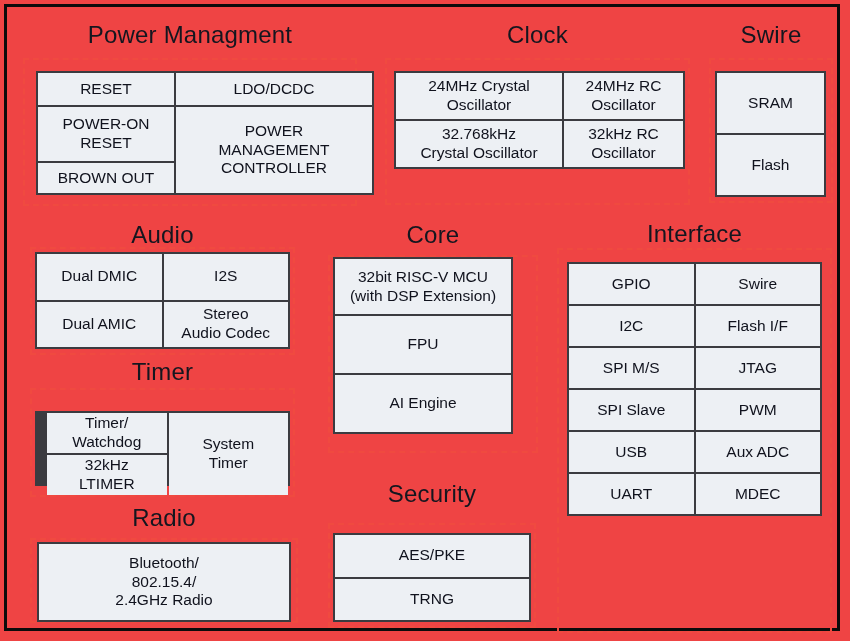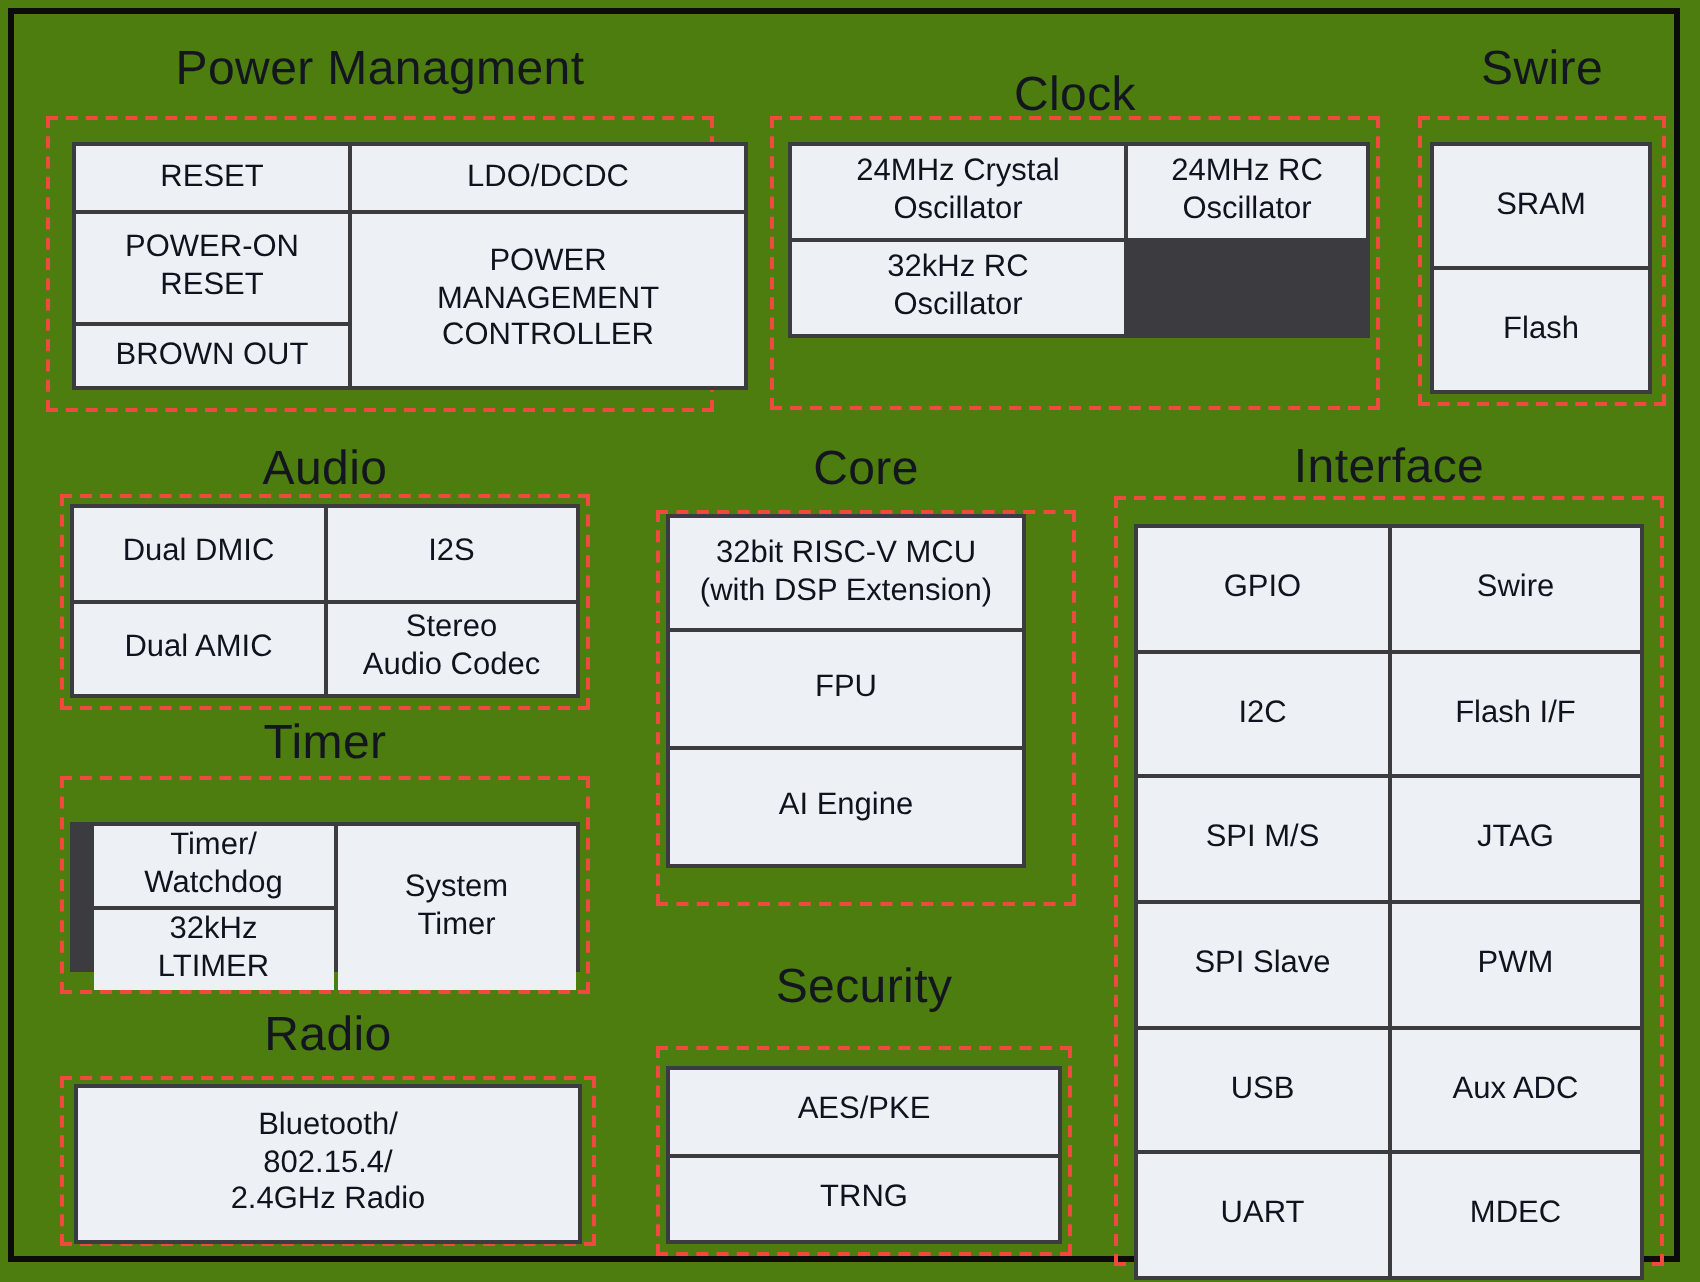--- a/index.html
+++ b/index.html
@@ -1,17 +1,17 @@
 <!DOCTYPE html>
 <html><head>
 <meta charset="utf-8">
 <style>
   html,body { margin:0; padding:0; background:#ffffff; }
   .canvas {
-    position:relative; width:850px; height:641px; background:#4d7c0f;
+    position:relative; width:850px; height:641px; background:#ef4444;
     font-family:"Liberation Sans", sans-serif; overflow:hidden;
   }
   .frame {
     position:absolute; left:4px; top:4px; width:836px; height:627px;
     border:3px solid #0b0b0b; box-sizing:border-box;
   }
   .title {
     position:absolute; text-align:center; font-size:24px; line-height:26px;
     color:#14161f; letter-spacing:0.2px; white-space:nowrap;
   }
@@ -22,21 +22,21 @@
     position:absolute; display:grid; background:#3b3b40; padding:2px; gap:2px;
     box-sizing:border-box;
   }
   .cell {
     background:#edf0f4; display:flex; align-items:center; justify-content:center;
     text-align:center; font-size:15.5px; line-height:1.22; color:#10121d;
     white-space:pre-line; padding:1px 2px; box-sizing:border-box;
   }
   
   .t-power    { left:23px;  top:22px;  width:334px; }
-  .t-clock    { left:385px; top:22px;  width:305px;margin-top:13px; }
+  .t-clock    { left:385px; top:22px;  width:305px; }
   .t-memory   { left:709px; top:22px;  width:124px; }
   .t-audio    { left:30px;  top:222px; width:265px; }
   .t-core     { left:328px; top:222px; width:210px; }
   .t-interface{ left:557px; top:221px; width:275px; }
   .t-timer    { left:30px;  top:359px; width:265px; }
   .t-radio    { left:30px;  top:505px; width:268px; }
   .t-security { left:328px; top:481px; width:208px; }
   
   .g-power    { left:23px;  top:58px;  width:334px; height:148px; }
   .g-clock    { left:385px; top:58px;  width:305px; height:147px; }
@@ -54,21 +54,21 @@
   .a-reset{grid-area:reset} .a-ldo{grid-area:ldo} .a-por{grid-area:por}
   .a-pmc{grid-area:pmc} .a-brown{grid-area:brown}
   .tbl-clock  { left:394px; top:71px;  width:291px; height:98px;
                 grid-template-columns:166px 1fr; grid-template-rows:1fr 1fr; }
   .tbl-memory { left:715px; top:71px;  width:111px; height:126px;
                 grid-template-rows:1fr 1fr; }
   .tbl-audio  { left:35px;  top:252px; width:255px; height:97px;
                 grid-template-columns:1fr 1fr; grid-template-rows:1fr 1fr; }
   .tbl-core   { left:333px; top:257px; width:180px; height:177px;
                 grid-template-rows:55px 1fr 1fr; }
-  .tbl-interface { left:567px; top:262px; width:255px; height:378px;
+  .tbl-interface { left:567px; top:262px; width:255px; height:254px;
                 grid-template-columns:1fr 1fr;
                 grid-template-rows:repeat(6, 1fr); }
   .tbl-timer  { left:35px;  top:411px; width:255px; height:75px;
                 grid-template-columns:1fr 1fr; grid-template-rows:1fr 1fr;
                 grid-template-areas:"tw st" "lt st";padding-left:12px; }
   .a-tw{grid-area:tw} .a-lt{grid-area:lt} .a-st{grid-area:st}
   .tbl-radio  { left:37px;  top:542px; width:254px; height:80px;
                 grid-template-rows:1fr; }
   .tbl-security { left:333px; top:533px; width:198px; height:89px;
                 grid-template-rows:1fr 1fr; }
@@ -92,20 +92,22 @@
     <div class="cell a-brown">BROWN OUT</div>
   </div>
 
   <div class="title t-clock">Clock</div>
   <div class="group g-clock"></div>
   <div class="tbl tbl-clock">
     <div class="cell">24MHz Crystal
 Oscillator</div>
     <div class="cell">24MHz RC
 Oscillator</div>
+    <div class="cell">32.768kHz
+Crystal Oscillator</div>
     <div class="cell">32kHz RC
 Oscillator</div>
   </div>
 
   <div class="title t-memory">Swire</div>
   <div class="group g-memory"></div>
   <div class="tbl tbl-memory">
     <div class="cell">SRAM</div>
     <div class="cell">Flash</div>
   </div>

